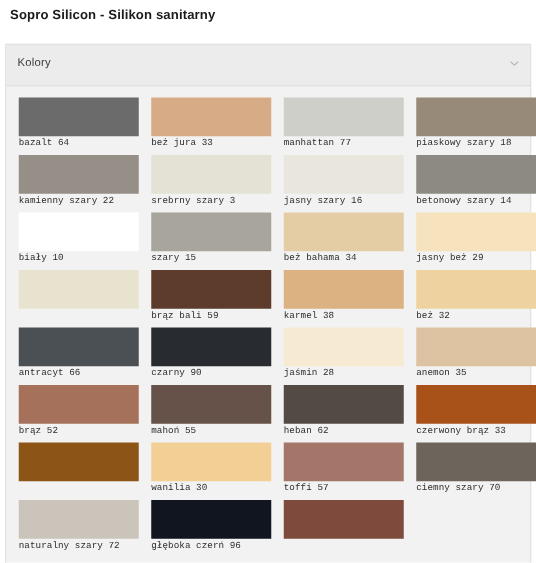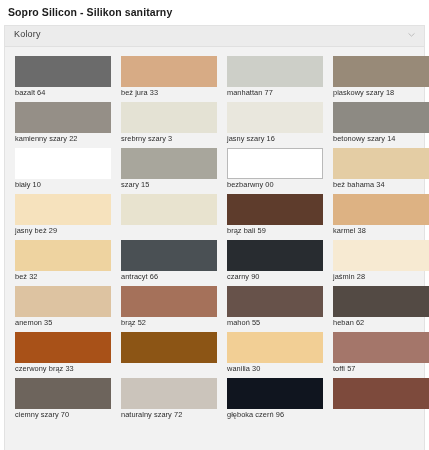--- a/index.html
+++ b/index.html
@@ -17,35 +17,35 @@
     position: relative;
     width: 429px;
     height: 450px;
     background: #ffffff;
     box-sizing: border-box;
   }
   .product-title {
     font-size: 10.5px;
     font-weight: bold;
     color: #1b1b1b;
-    padding: 6px 0 6px 8px;
+    padding: 6px 0 16px 8px;
     letter-spacing: 0.1px;
     line-height: 13px;
   }
   .panel {
     margin: 0 4px 0 4px;
     border: 1px solid #e2e2e2;
     background: #f2f2f2;
     box-sizing: border-box;
     width: 421px;
     height: 427px;
     position: relative;
   }
   .panel-header {
-    height: 21px;
+    height: 33px;
     background: #ececec;
     border-bottom: 1px solid #e0e0e0;
     display: flex;
     align-items: center;
     justify-content: space-between;
     padding: 0 8px 4px 9px;
     box-sizing: border-box;
   }
   .panel-header-title {
     font-size: 9px;
@@ -62,20 +62,21 @@
     display: grid;
     grid-template-columns: repeat(4, 106px);
     padding: 5px 0 0 6px;
     box-sizing: border-box;
   }
   .swatch-cell {
     width: 106px;
     height: 46px;
     box-sizing: border-box;
     padding: 4px 0 0 4px;
+    font-family: Liberation Mono, monospace;
   }
   .swatch-chip {
     width: 96px;
     height: 31px;
     display: block;
     box-sizing: border-box;
   }
   .swatch-chip.bordered {
     border: 1px solid #b9b9b9;
   }
@@ -141,24 +142,20 @@
         </div>
         <div class="swatch-cell">
           <span class="swatch-chip" style="background: rgb(255, 255, 255);"></span>
           <div class="swatch-label">biały 10</div>
         </div>
         <div class="swatch-cell">
           <span class="swatch-chip" style="background: rgb(168, 166, 156);"></span>
           <div class="swatch-label">szary 15</div>
         </div>
         <div class="swatch-cell">
-          <span class="swatch-chip bordered" style="background: rgb(255, 255, 255);"></span>
-          <div class="swatch-label">bezbarwny 00</div>
-        </div>
-        <div class="swatch-cell">
           <span class="swatch-chip" style="background: rgb(228, 205, 164);"></span>
           <div class="swatch-label">beż bahama 34</div>
         </div>
         <div class="swatch-cell">
           <span class="swatch-chip" style="background: rgb(246, 226, 189);"></span>
           <div class="swatch-label">jasny beż 29</div>
         </div>
         <div class="swatch-cell">
           <span class="swatch-chip" style="background: rgb(232, 227, 207);"></span>
         </div>

